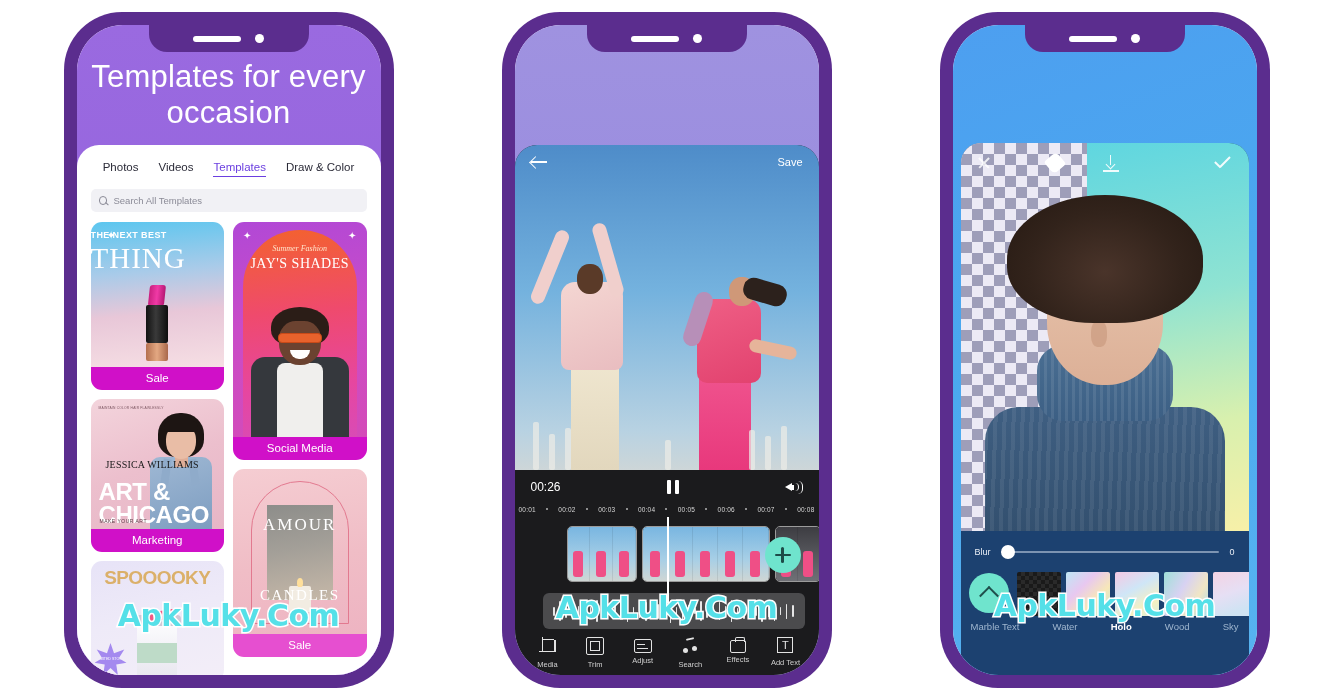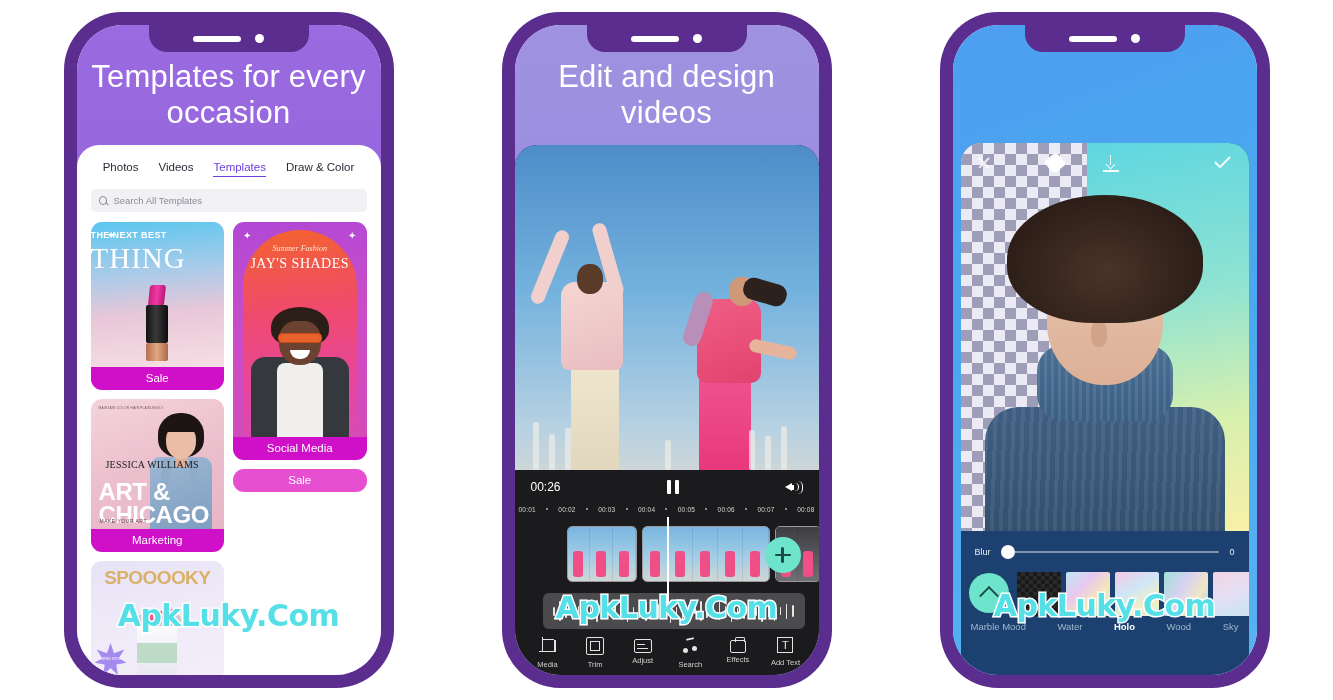--- a/index.html
+++ b/index.html
@@ -414,39 +414,46 @@
                       <div class="glass"></div>
                   </div>
                 </div>
                 <div class="spk" style="top:8px;left:10px">✦</div>
                 <div class="spk" style="top:8px;right:10px">✦</div>
               </div>
               <div class="tpl-label" style="background:#d010c8">Social Media</div>
             </div>
 
             <div class="tpl">
+              <div class="t-amour">
+                <div class="archline"></div>
+                <div class="photo"></div>
+                <div class="candle"></div>
+                <div class="flame"></div>
+                <div class="amour">AMOUR</div>
+                <div class="candles">CANDLES</div>
+              </div>
               <div class="tpl-label" style="background:#e64fd0">Sale</div>
             </div>
 
           </div>
         </div>
       </div>
 
       <div class="wm wm1">ApkLuky.Com</div>
     </div>
   </div>
 
   <div class="phone">
     <div class="phone-screen">
       <div class="p2-bg"></div>
       <div class="notch">
         <div class="notch-speaker"></div>
         <div class="notch-cam"></div>
       </div>
-      <div class="headline">Edit and design videos</div>
 
       <div class="p2-app">
 
         <div class="p2-video">
           <div class="dancers">
             <div class="d1">
               <div class="pants"></div>
                 <div class="top"></div>
                 <div class="head"></div>
               <div class="armL"></div>
@@ -462,20 +469,24 @@
             </div>
             <div class="fence">
               <i style="left:18px"></i>
                 <i style="left:34px;height:36px"></i>
                 <i style="left:50px;height:42px"></i>
               <i style="left:150px;height:30px"></i>
                 <i style="right:64px;height:40px"></i>
               <i style="right:48px;height:34px"></i>
                 <i style="right:32px;height:44px"></i>
             </div>
+          </div>
+          <div class="p2-topbar">
+            <div class="arrow-left"></div>
+            <div class="save-btn">Save</div>
           </div>
         </div>
 
         <div class="p2-playbar">
           <div>00:26</div>
           <div class="pause-ic">
               <i></i>
               <i></i>
             </div>
           <div class="spk-ic">
@@ -658,21 +669,21 @@
         <div class="thumbs">
           <div class="th trans"></div>
           <div class="th h1"></div>
           <div class="th h2"></div>
           <div class="th h3"></div>
           <div class="th h4"></div>
 
         </div>
 
         <div class="cats">
-          <span class="cat">Marble Mood</span>
+          <span class="cat">Marble Text</span>
           <span class="cat">Water</span>
           <span class="cat active">Holo</span>
           <span class="cat">Wood</span>
           <span class="cat">Sky</span>
         </div>
 
 
       </div>
 
       <div class="wm wm3">ApkLuky.Com</div>

